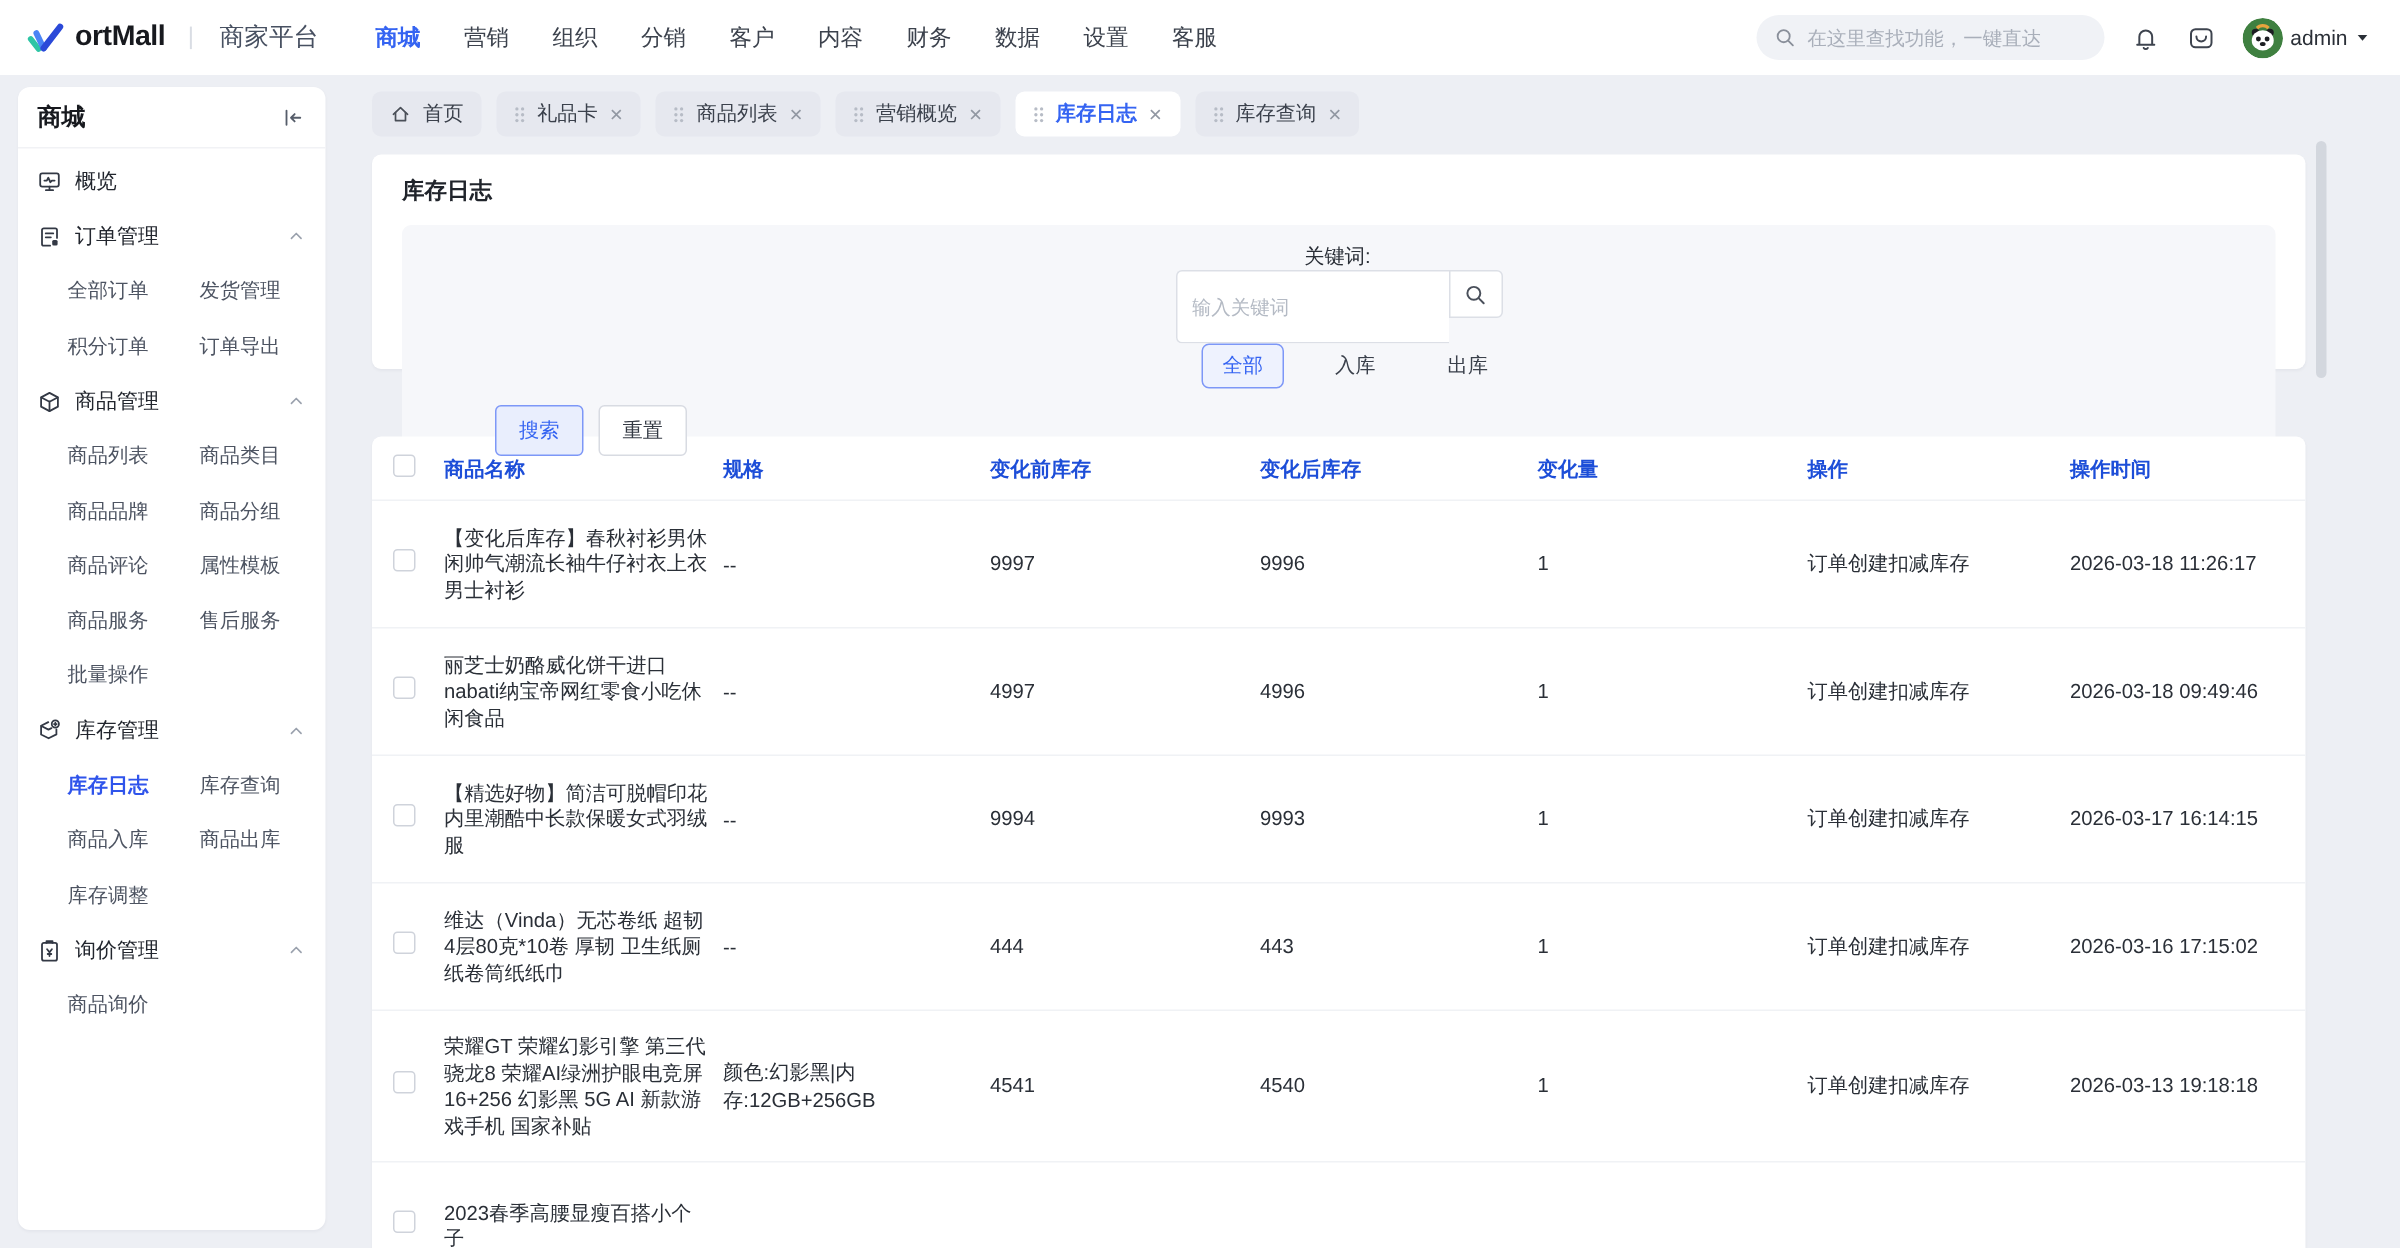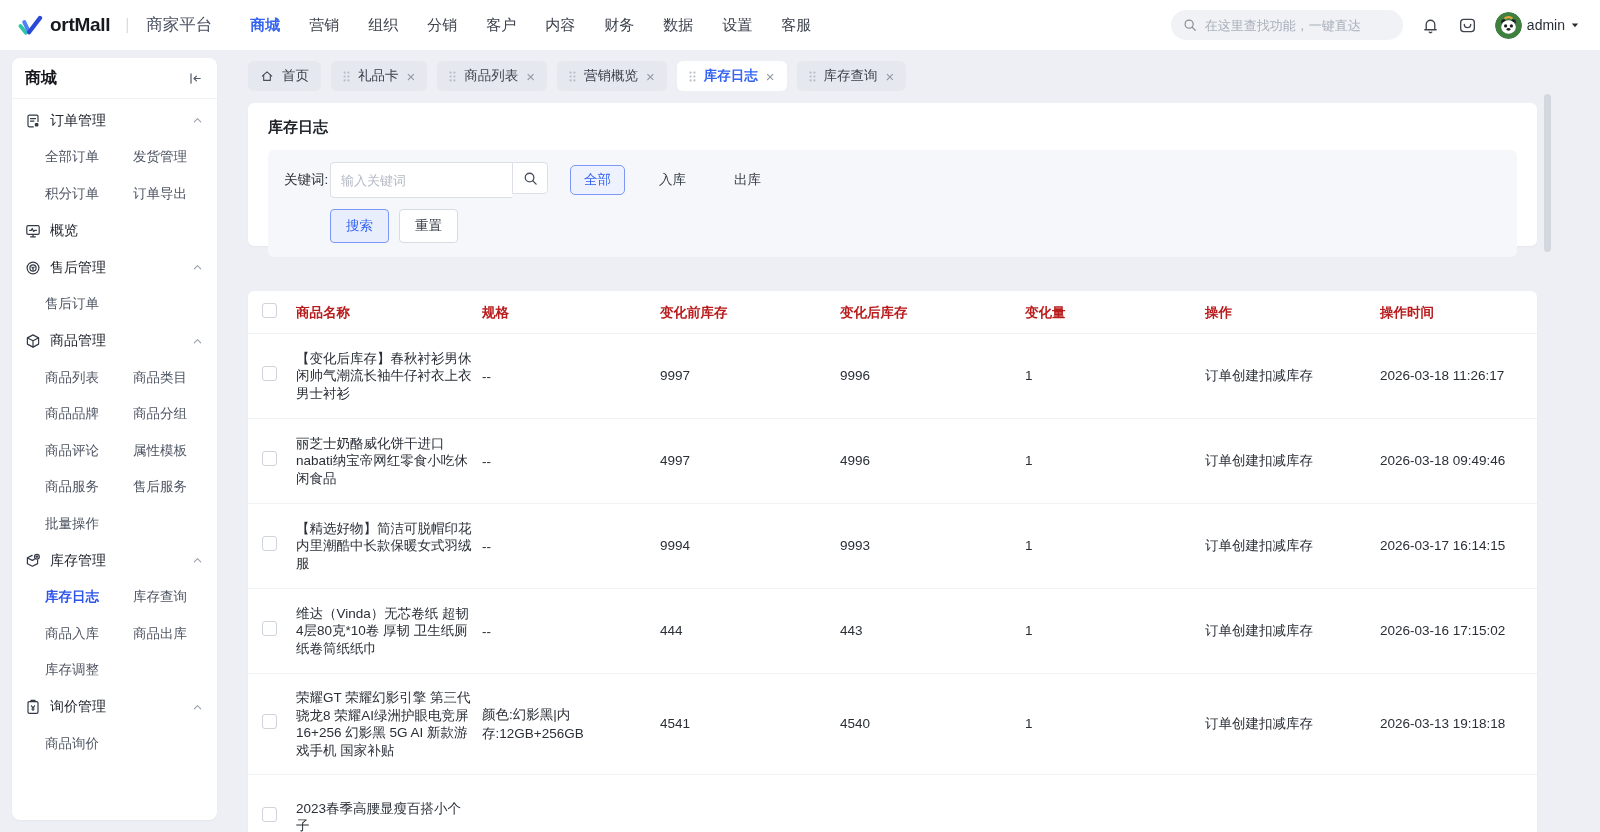--- a/index.html
+++ b/index.html
@@ -49,39 +49,39 @@
   .tab { height:30px; border-radius:6px; background:#e6e8ef; color:#3b414c; font-size:13.5px; display:flex; align-items:center; gap:8px; padding:0 12px; cursor:pointer; white-space:nowrap; }
   .tab.active { background:#fff; color:#3564f2; font-weight:700; }
   .t-close { color:#9298a3; font-size:15px; line-height:1; font-weight:400; cursor:pointer; }
   .t-home { color:#4a4f58; }
 
   
   .card { background:#fff; border-radius:6px; box-shadow:0 1px 2px rgba(20,30,60,.04); }
   .card-filter { margin-top:12px; height:143px; padding:15px 20px; }
   .page-title { font-size:15px; font-weight:700; color:#20242b; }
   .filter-panel { margin-top:13px; background:#f6f7fa; border-radius:6px; padding:12px 16px 14px; }
-  .f-row { display:flex; align-items:center; }
+  .f-row { display:flex; align-items:center;flex-direction:column; }
   .f-label { font-size:13.5px; color:#2a2f37; width:46px; flex:none; }
   .kw-group { display:flex; }
-  .kw-input { width:182px; height:36px; border:1px solid #dcdfe6; border-right:none; border-radius:4px 0 0 4px; padding:0 10px; font-size:13px; color:#333; background:#fff; outline:none; font-family:inherit; }
+  .kw-input { width:182px; height:49px; border:1px solid #dcdfe6; border-right:none; border-radius:4px 0 0 4px; padding:0 10px; font-size:13px; color:#333; background:#fff; outline:none; font-family:inherit; }
   .kw-input::placeholder { color:#b4bac4; }
   .kw-btn { width:36px; height:32px; border:1px solid #dcdfe6; border-radius:0 4px 4px 0; background:#fff; display:flex; align-items:center; justify-content:center; cursor:pointer; }
   .type-group { display:flex; align-items:center; margin-left:22px; gap:20px;justify-content:center; }
   .type-opt { font-size:13.5px; color:#3a404b; padding:5px 13px; cursor:pointer; border:1px solid transparent; }
   .type-opt.active { color:#3564f2; border:1px solid #7d97f7; background:#eef2fe; border-radius:5px; }
   .f-btn-row { margin-top:11px; padding-left:46px; display:flex; gap:10px; }
   .btn { font-size:13.5px; border-radius:4px; padding:7px 15px; cursor:pointer; font-family:inherit; }
   .btn-search { background:#e9eefd; border:1px solid #7d97f7; color:#3564f2; }
   .btn-reset { background:#fff; border:1px solid #d8dbe2; color:#343a44; }
 
   
   .card-table { margin-top:45px; height:600px; overflow:hidden; padding-top:2px; }
   .thead, .trow { display:grid; grid-template-columns:34px 186px 178px 180px 185px 180px 175px 1fr; padding-left:14px; align-items:center; }
   .thead { height:40px; }
-  .th { font-size:13.5px; font-weight:700; color:#b91c1c; padding-right:10px; }
+  .th { font-size:13.5px; font-weight:700; color:#1d4ed8; padding-right:10px; }
   .trow { border-top:1px solid #f0f2f5; padding-top:15px; padding-bottom:15px; min-height:85px; }
   .td { font-size:13.5px; color:#2a2f37; padding-right:10px; line-height:18px; }
   .td.name span { display:block; max-width:176px; line-height:17.5px; overflow-wrap:anywhere; }
   .td.spec span { display:block; max-width:118px; line-height:19px; overflow-wrap:anywhere; }
   .checkbox { width:15px; height:15px; border:1px solid #cfd3db; border-radius:3px; background:#fff; display:inline-block; cursor:pointer; }
 
   
   .scroll-thumb { position:absolute; left:1544px; top:94px; width:7px; height:158px; background:#d3d7de; border-radius:4px; }
 </style>
 </head>
@@ -188,71 +188,51 @@
             <path d="M3.2 3v10"></path>
             <path d="M13 8H6.4M9 5.4L6.4 8 9 10.6"></path>
           </svg>
       </span>
     </div>
     <nav class="side-menu">
         <div class="side-group">
     <div class="side-group-head">
       <span class="s-icon">
               <svg viewBox="0 0 16 16" width="16" height="16" fill="none" stroke="currentColor" stroke-width="1.2" stroke-linecap="round" stroke-linejoin="round">
+                <rect x="1.8" y="2.6" width="12.4" height="8.8" rx="1.4"></rect>
+                <path d="M4.6 7.4h1.6l1-1.9 1.4 3 1-1.1h1.8"></path>
+                <path d="M5.6 13.8h4.8M8 11.4v2.4"></path>
+              </svg>
+            </span>
+      <span class="s-label">概览</span>
+
+    </div>
+
+  </div>
+        <div class="side-group">
+    <div class="side-group-head">
+      <span class="s-icon">
+              <svg viewBox="0 0 16 16" width="16" height="16" fill="none" stroke="currentColor" stroke-width="1.2" stroke-linecap="round" stroke-linejoin="round">
                 <path d="M13 8.6V3.4c0-.66-.54-1.2-1.2-1.2H4.2C3.54 2.2 3 2.74 3 3.4v9.2c0 .66.54 1.2 1.2 1.2h4.2"></path>
                 <path d="M5.5 5.6h5M5.5 8.2h3.4"></path>
                 <rect x="9.8" y="10" width="3.6" height="3.6" rx="1" fill="currentColor" stroke="none"></rect>
               </svg>
             </span>
       <span class="s-label">订单管理</span>
       <span class="chev">
         <svg viewBox="0 0 12 12" width="11" height="11" fill="none" stroke="#9aa1ad" stroke-width="1.2" stroke-linecap="round" stroke-linejoin="round">
                 <path d="M2.5 7.5L6 4l3.5 3.5"></path>
               </svg>
       </span>
     </div>
     <div class="side-children">
             <span class="side-child">全部订单</span>
             <span class="side-child">发货管理</span>
             <span class="side-child">积分订单</span>
             <span class="side-child">订单导出</span>
-          </div>
-  </div>
-        <div class="side-group">
-    <div class="side-group-head">
-      <span class="s-icon">
-              <svg viewBox="0 0 16 16" width="16" height="16" fill="none" stroke="currentColor" stroke-width="1.2" stroke-linecap="round" stroke-linejoin="round">
-                <rect x="1.8" y="2.6" width="12.4" height="8.8" rx="1.4"></rect>
-                <path d="M4.6 7.4h1.6l1-1.9 1.4 3 1-1.1h1.8"></path>
-                <path d="M5.6 13.8h4.8M8 11.4v2.4"></path>
-              </svg>
-            </span>
-      <span class="s-label">概览</span>
-
-    </div>
-
-  </div>
-        <div class="side-group">
-    <div class="side-group-head">
-      <span class="s-icon">
-              <svg viewBox="0 0 16 16" width="16" height="16" fill="none" stroke="currentColor" stroke-width="1.2" stroke-linecap="round" stroke-linejoin="round">
-                <circle cx="8" cy="8" r="5.9"></circle>
-                <circle cx="8" cy="8" r="3.1"></circle>
-                <path d="M6.9 7.1L8 8.4l1.1-1.3M8 8.4v1.5"></path>
-              </svg>
-            </span>
-      <span class="s-label">售后管理</span>
-      <span class="chev">
-        <svg viewBox="0 0 12 12" width="11" height="11" fill="none" stroke="#9aa1ad" stroke-width="1.2" stroke-linecap="round" stroke-linejoin="round">
-                <path d="M2.5 7.5L6 4l3.5 3.5"></path>
-              </svg>
-      </span>
-    </div>
-    <div class="side-children">
-            <span class="side-child">售后订单</span>
           </div>
   </div>
         <div class="side-group">
     <div class="side-group-head">
       <span class="s-icon">
               <svg viewBox="0 0 16 16" width="16" height="16" fill="none" stroke="currentColor" stroke-width="1.2" stroke-linecap="round" stroke-linejoin="round">
                 <path d="M8 1.9l5.6 3v6.2L8 14.1l-5.6-3V4.9z"></path>
                 <path d="M2.6 5l5.4 2.8L13.4 5M8 7.8v6.2"></path>
               </svg>
             </span>

